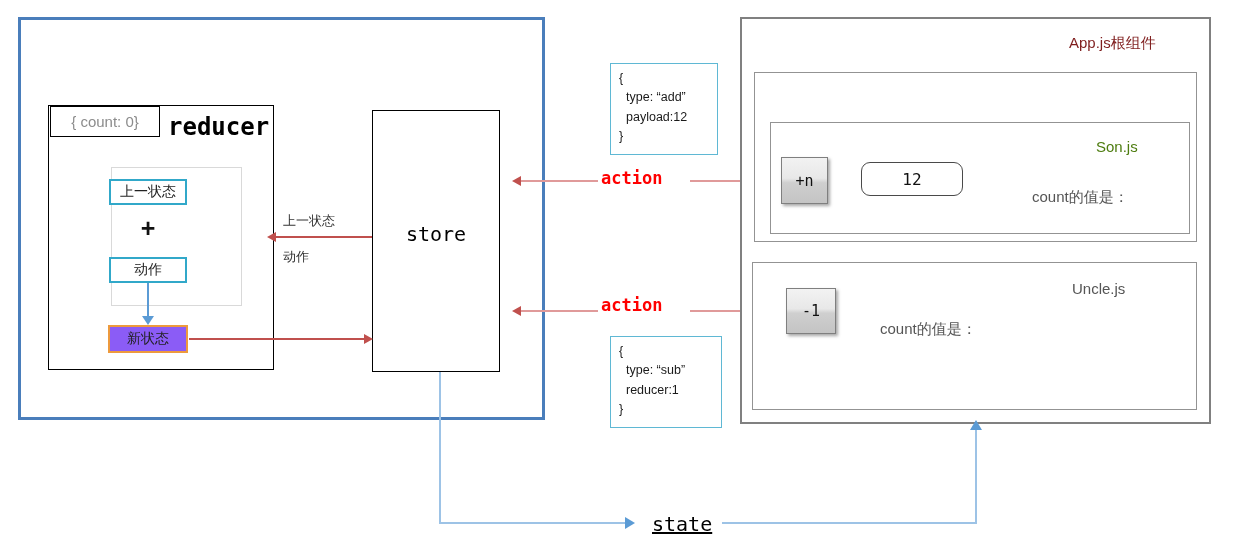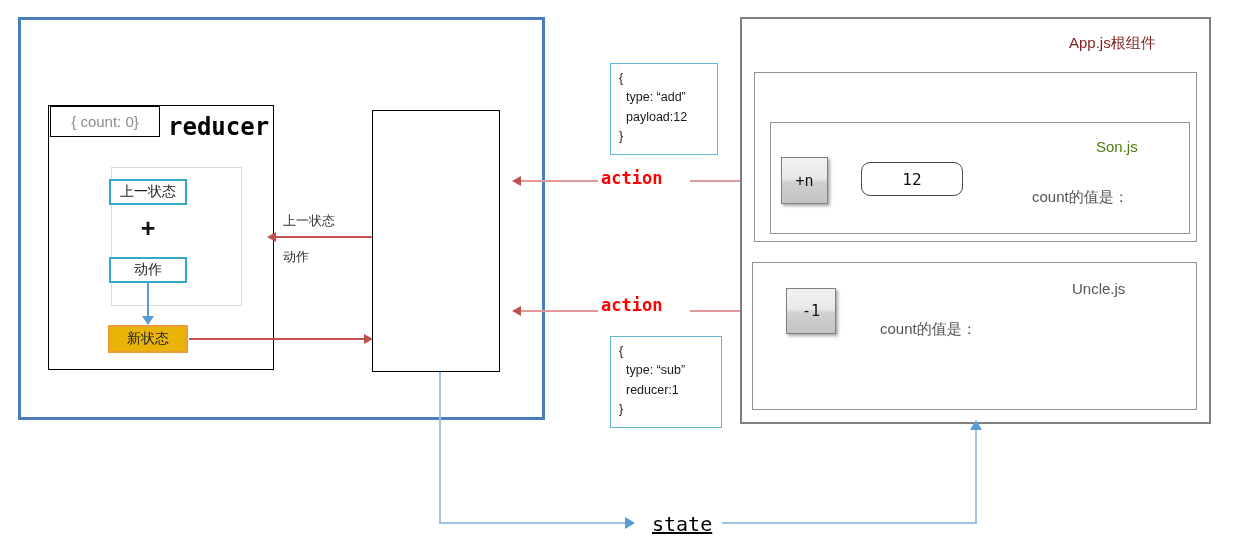--- a/index.html
+++ b/index.html
@@ -82,21 +82,21 @@
   #blue-down-head {
     left: 142px; top: 316px;
     width: 0; height: 0;
     border-left: 6px solid transparent;
     border-right: 6px solid transparent;
     border-top: 9px solid #5B9BD5;
   }
   #new-state-box {
     left: 108px; top: 325px; width: 80px; height: 28px;
     border: 2.4px solid #ED9A3D;
-    background: #eab308;
+    background: #8b5cf6;
     display: flex; align-items: center; justify-content: center;
     font-size: 14px; color: #222;
   }
 
   
   #store-box {
     left: 372px; top: 110px; width: 128px; height: 262px;
     border: 1.6px solid #000;
     background: #ffffff;
   }
@@ -275,20 +275,21 @@
 
   <div id="inner-group" class="abs"></div>
   <div id="prev-state-box" class="abs teal-box">上一状态</div>
   <div id="plus-sign" class="abs">+</div>
   <div id="action-box" class="abs teal-box">动作</div>
   <div id="blue-down-line" class="abs"></div>
   <div id="blue-down-head" class="abs"></div>
   <div id="new-state-box" class="abs">新状态</div>
 
   <div id="store-box" class="abs"></div>
+  <div id="store-label" class="abs">store</div>
 
   <div id="prevstate-line" class="abs red-line"></div>
   <div id="prevstate-head" class="abs red-head-left"></div>
   <div id="label-prev-state" class="abs">上一状态</div>
   <div id="label-action-cn" class="abs">动作</div>
 
   <div id="newstate-line" class="abs red-line"></div>
   <div id="newstate-head" class="abs red-head-right"></div>
 
   <div id="action1-line-a" class="abs pink-line"></div>

